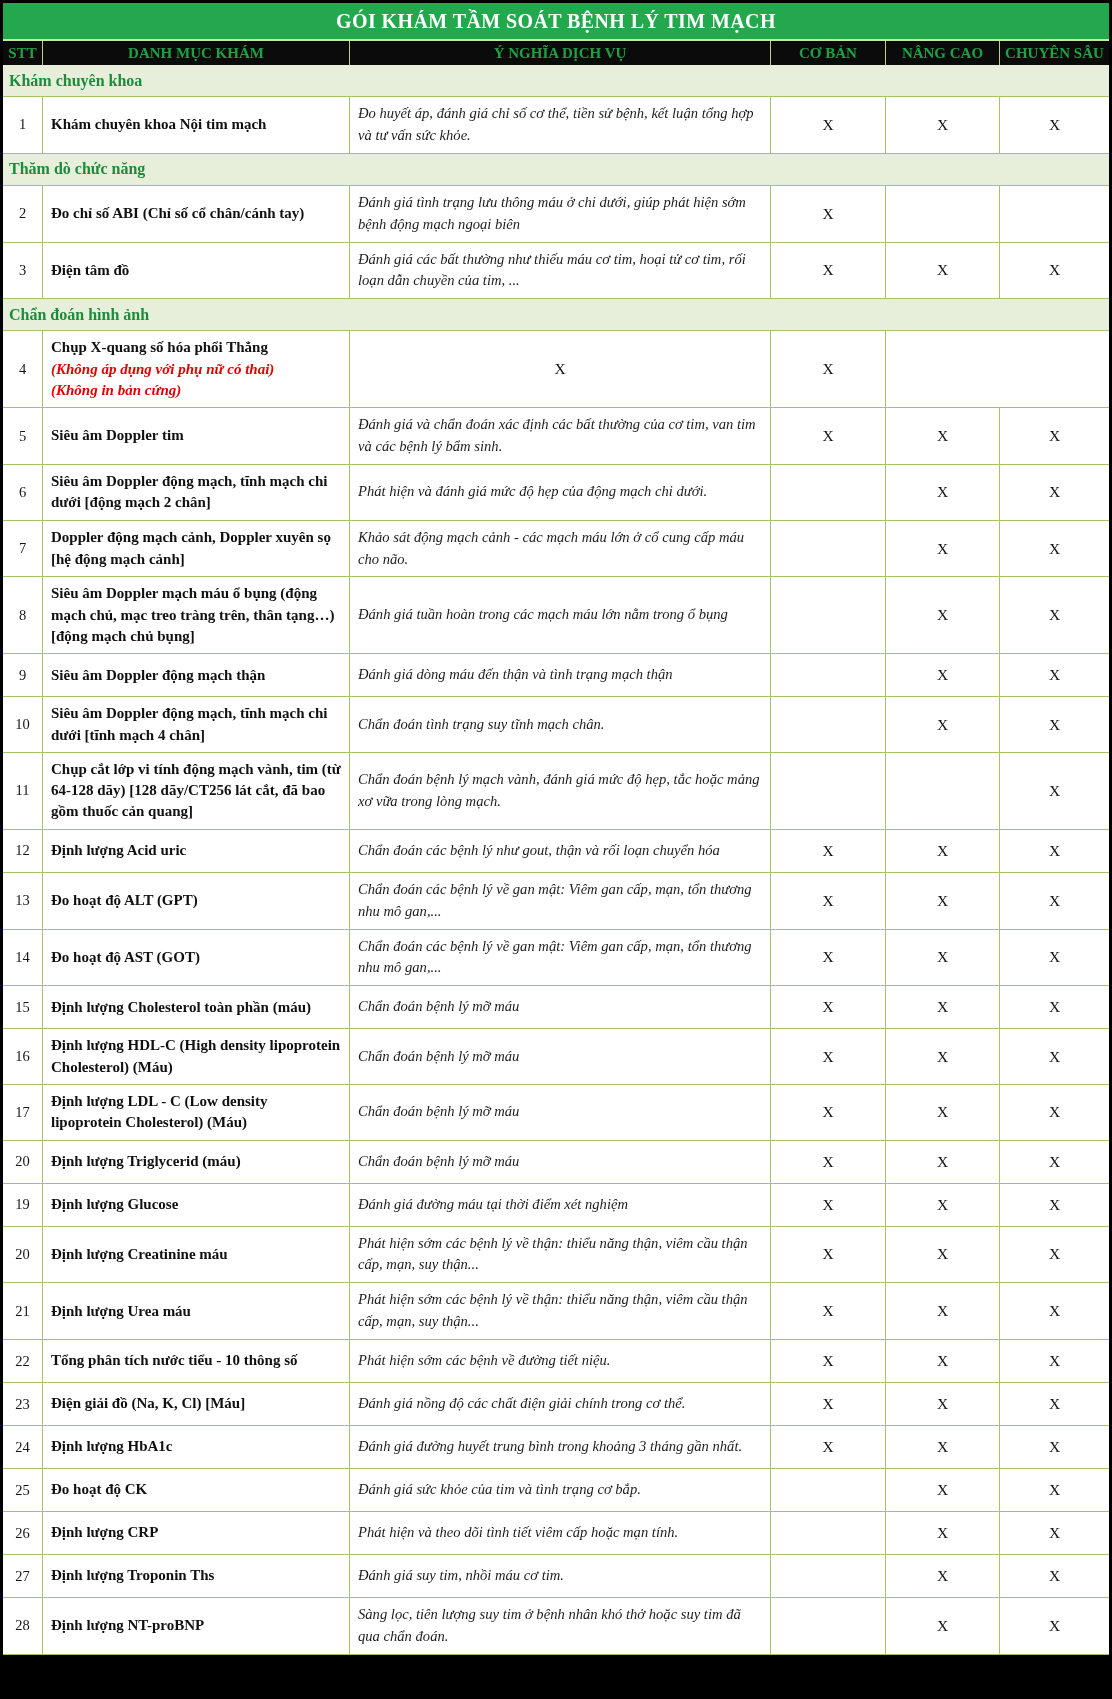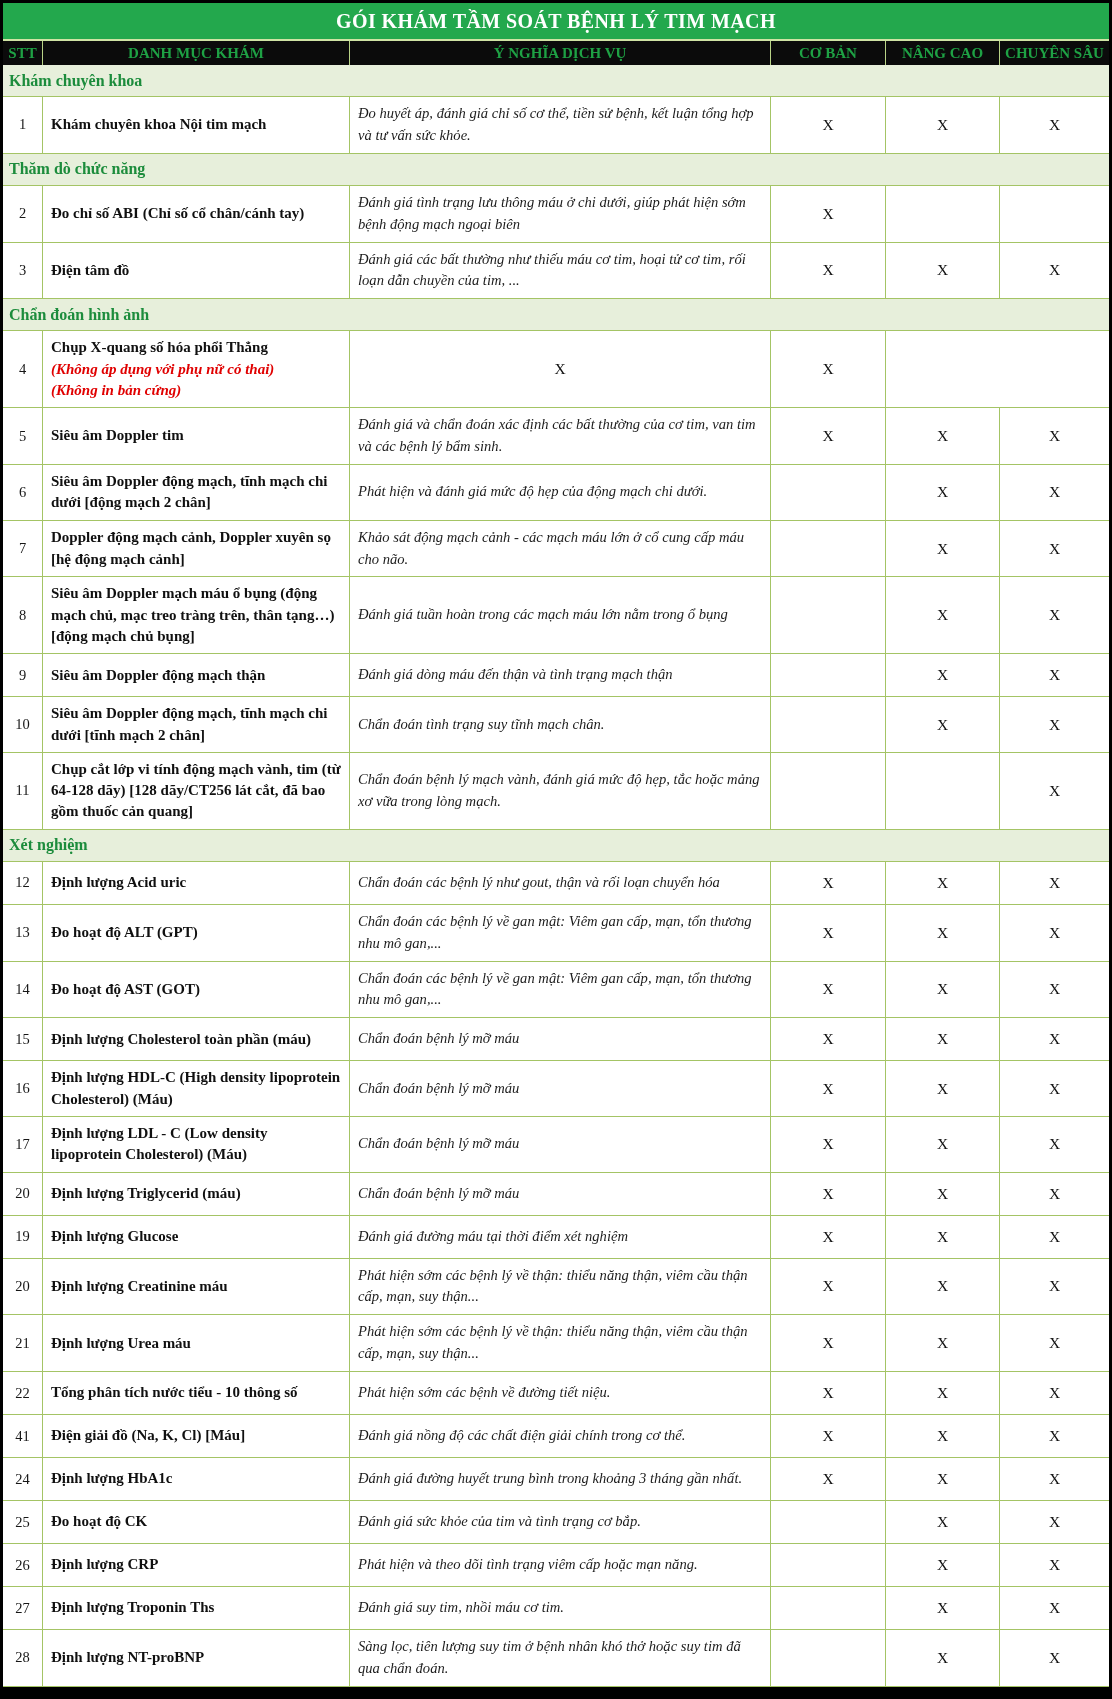--- a/index.html
+++ b/index.html
@@ -151,38 +151,37 @@
           <div class="nm">Siêu âm Doppler động mạch thận</div>
         </div>
         <div class="cell meaning">Đánh giá dòng máu đến thận và tình trạng mạch thận</div>
         <div class="cell chk"></div>
         <div class="cell chk">X</div>
         <div class="cell chk">X</div>
       </div>
       <div class="row">
         <div class="cell stt">10</div>
         <div class="cell name">
-          <div class="nm">Siêu âm Doppler động mạch, tĩnh mạch chi dưới [tĩnh mạch 2 chân]</div>
+          <div class="nm">Siêu âm Doppler động mạch, tĩnh mạch chi dưới [tĩnh mạch 4 chân]</div>
         </div>
         <div class="cell meaning">Chẩn đoán tình trạng suy tĩnh mạch chân.</div>
         <div class="cell chk"></div>
         <div class="cell chk">X</div>
         <div class="cell chk">X</div>
       </div>
       <div class="row">
         <div class="cell stt">11</div>
         <div class="cell name">
           <div class="nm">Chụp cắt lớp vi tính động mạch vành, tim (từ 64-128 dãy) [128 dãy/CT256 lát cắt, đã bao gồm thuốc cản quang]</div>
         </div>
         <div class="cell meaning">Chẩn đoán bệnh lý mạch vành, đánh giá mức độ hẹp, tắc hoặc mảng xơ vữa trong lòng mạch.</div>
         <div class="cell chk"></div>
         <div class="cell chk"></div>
         <div class="cell chk">X</div>
       </div>
-      <div class="section-row">Xét nghiệm</div>
       <div class="row">
         <div class="cell stt">12</div>
         <div class="cell name">
           <div class="nm">Định lượng Acid uric</div>
         </div>
         <div class="cell meaning">Chẩn đoán các bệnh lý như gout, thận và rối loạn chuyển hóa</div>
         <div class="cell chk">X</div>
         <div class="cell chk">X</div>
         <div class="cell chk">X</div>
       </div>
@@ -280,21 +279,21 @@
         <div class="cell stt">22</div>
         <div class="cell name">
           <div class="nm">Tổng phân tích nước tiểu - 10 thông số</div>
         </div>
         <div class="cell meaning">Phát hiện sớm các bệnh về đường tiết niệu.</div>
         <div class="cell chk">X</div>
         <div class="cell chk">X</div>
         <div class="cell chk">X</div>
       </div>
       <div class="row">
-        <div class="cell stt">41</div>
+        <div class="cell stt">23</div>
         <div class="cell name">
           <div class="nm">Điện giải đồ (Na, K, Cl) [Máu]</div>
         </div>
         <div class="cell meaning">Đánh giá nồng độ các chất điện giải chính trong cơ thể.</div>
         <div class="cell chk">X</div>
         <div class="cell chk">X</div>
         <div class="cell chk">X</div>
       </div>
       <div class="row">
         <div class="cell stt">24</div>
@@ -314,21 +313,21 @@
         <div class="cell meaning">Đánh giá sức khỏe của tim và tình trạng cơ bắp.</div>
         <div class="cell chk"></div>
         <div class="cell chk">X</div>
         <div class="cell chk">X</div>
       </div>
       <div class="row">
         <div class="cell stt">26</div>
         <div class="cell name">
           <div class="nm">Định lượng CRP</div>
         </div>
-        <div class="cell meaning">Phát hiện và theo dõi tình trạng viêm cấp hoặc mạn năng.</div>
+        <div class="cell meaning">Phát hiện và theo dõi tình tiết viêm cấp hoặc mạn tính.</div>
         <div class="cell chk"></div>
         <div class="cell chk">X</div>
         <div class="cell chk">X</div>
       </div>
       <div class="row">
         <div class="cell stt">27</div>
         <div class="cell name">
           <div class="nm">Định lượng Troponin Ths</div>
         </div>
         <div class="cell meaning">Đánh giá suy tim, nhồi máu cơ tim.</div>

